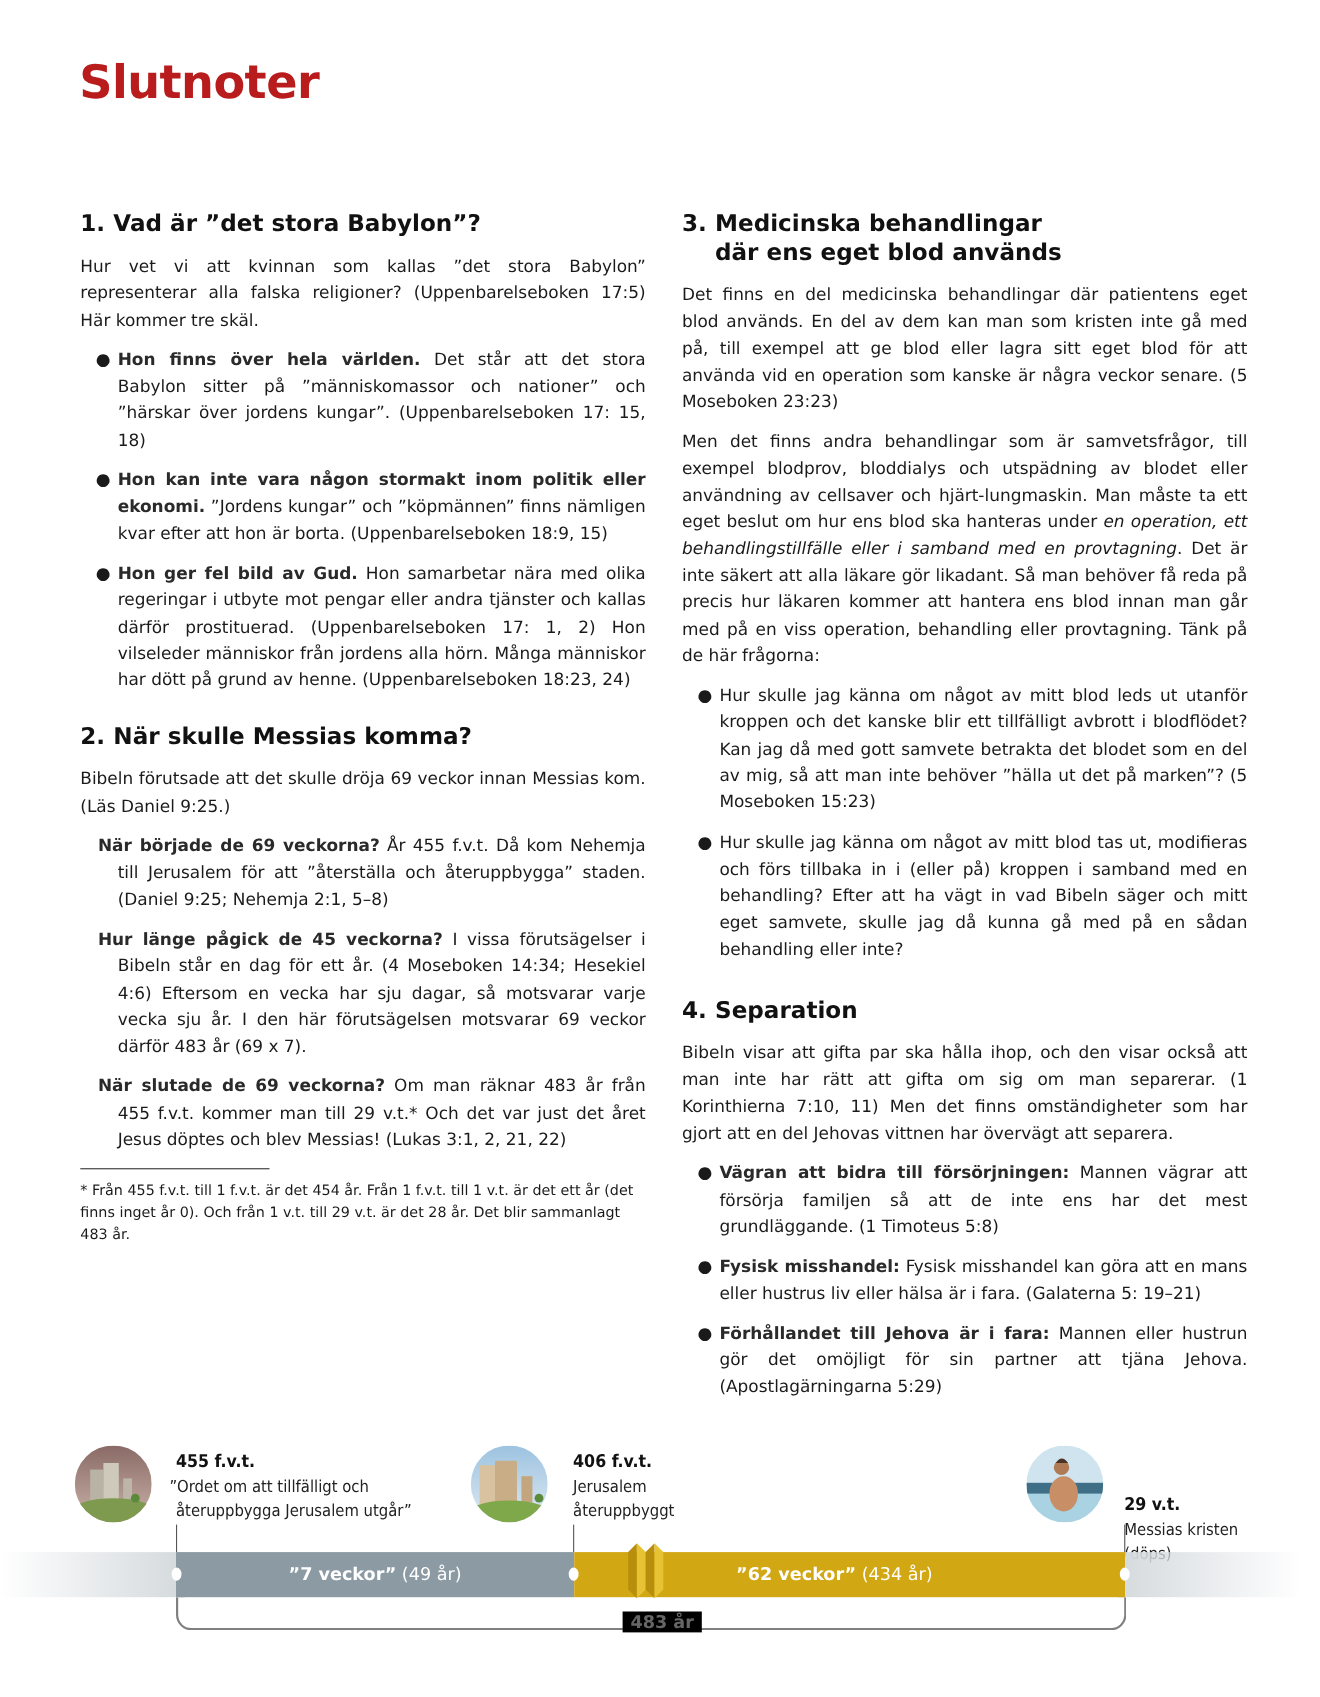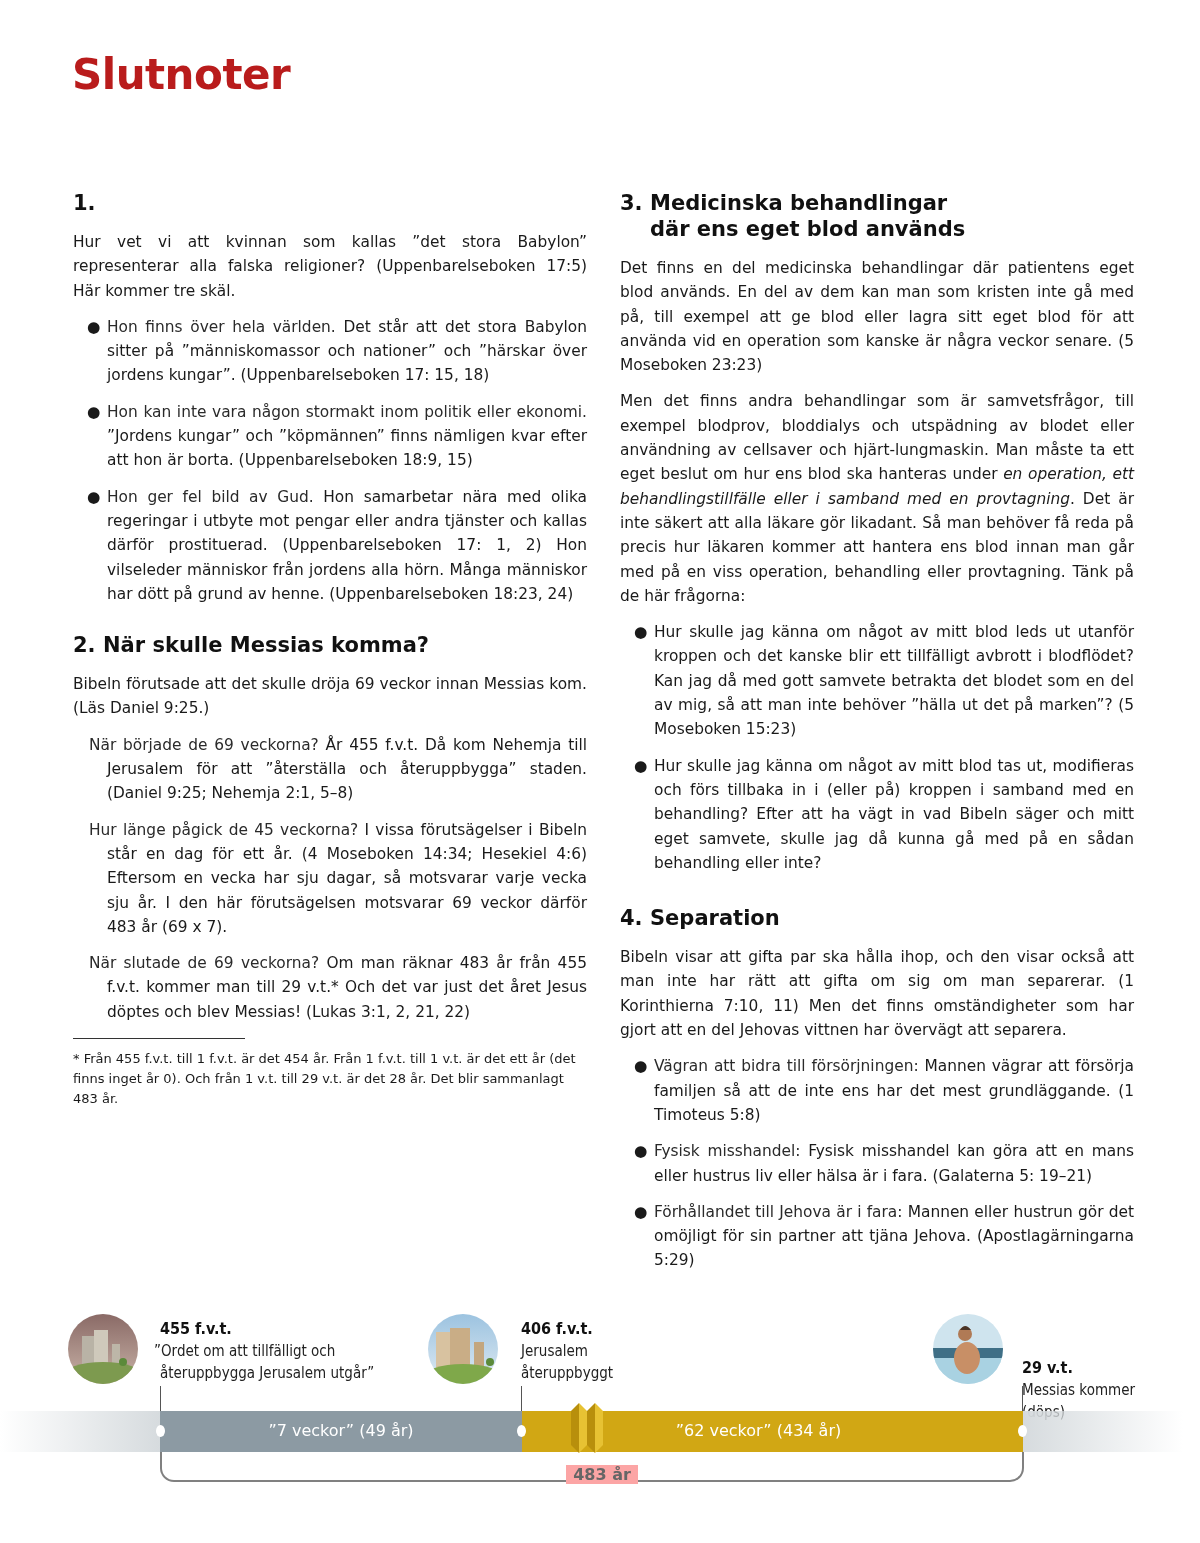--- a/index.html
+++ b/index.html
@@ -12,21 +12,21 @@
   .col-left { left: 73px; }
   .col-right { left: 620px; }
   h2 { font-size: 21px; font-weight: bold; margin: 0 0 14px 0; line-height: 26px; color: #111;
        display: flex; }
   h2 .num { min-width: 30px; }
   p, li { font-size: 15.4px; line-height: 24.3px; margin: 0; text-align: justify; }
   .lead { margin-bottom: 12px; }
   ul { list-style: none; padding: 0; margin: 0 0 0 14px; }
   ul li { position: relative; padding-left: 20px; margin-bottom: 12px; }
   ul li .bullet { position: absolute; left: 0; top: 0; }
-  b { font-weight: normal; color: #2a2a2a; }
+  b { font-weight: bold; color: #2a2a2a; }
   .section { margin-bottom: 20px; }
   .hang { padding-left: 34px; text-indent: -18px; margin: 0 0 12px 0; }
   .footnote-rule { width: 172px; border-top: 1px solid #333; margin: 14px 0 10px 0; }
   .footnote { font-size: 13px; line-height: 20px; text-align: left; }
   
   .timeline { position: absolute; left: 0; top: 1300px; width: 1200px; height: 243px; }
   .tl-bar { position: absolute; top: 111px; height: 41px; }
   .tl-fade-left { left: 0; width: 160px; background: linear-gradient(to right, rgba(220,224,227,0), #d6dbde); }
   .tl-grey { left: 160px; width: 362px; background: #8c9aa3; }
   .tl-gold { left: 522px; width: 501px; background: #d1a714; }
@@ -35,32 +35,33 @@
   .tl-bar-label b { color: #fff; }
   .tl-tick { position: absolute; top: 86px; width: 1px; height: 25px; background: #555; }
   .tl-dot { position: absolute; top: 125px; width: 9px; height: 12px; border-radius: 50%; background: #fff; }
   .tl-photo { position: absolute; top: 14px; width: 70px; height: 70px; border-radius: 50%; overflow: hidden; }
   .tl-event { position: absolute; top: 18px; font-size: 15px; line-height: 22px; color: #222;
               font-family: "DejaVu Sans Condensed", "DejaVu Sans", sans-serif; }
   .tl-event .year { font-weight: bold; font-size: 16px; color: #111; }
   .tl-bracket { position: absolute; top: 152px; height: 28px; border: 2px solid #808080;
                 border-top: none; border-radius: 0 0 14px 14px; }
   .tl-total { position: absolute; top: 165px; left: 566px; width: 72px; text-align: center;
-              background: #fca5a5; font-weight: bold; font-size: 16px; color: #666; }
+              background: #000000; font-weight: bold; font-size: 16px; color: #666; }
   .zig { position: absolute; top: 103px; left: 571px; }
 </style>
 </head>
 <body>
 
 <h1 class="page-title">Slutnoter</h1>
 
 <div class="col col-left">
   <section class="section">
     <h2>
         <span class="num">1.</span>
+        <span>Vad är ”det stora Babylon”?</span>
       </h2>
     <p class="lead">Hur vet vi att kvinnan som kallas ”det stora Babylon” representerar alla falska religioner? (Uppenbarelseboken 17:5) Här kommer tre skäl.</p>
     <ul>
       <li><span class="bullet">●</span><b>Hon finns över hela världen.</b><span> Det står att det stora Babylon sitter på ”människomassor och nationer” och ”härskar över jordens kungar”. (Uppenbarelseboken 17: 15, 18)</span></li>
       <li><span class="bullet">●</span><b>Hon kan inte vara någon stormakt inom politik eller ekonomi.</b><span> ”Jordens kungar” och ”köpmännen” finns nämligen kvar efter att hon är borta. (Uppenbarelseboken 18:9, 15)</span></li>
       <li><span class="bullet">●</span><b>Hon ger fel bild av Gud.</b><span> Hon samarbetar nära med olika regeringar i utbyte mot pengar eller andra tjänster och kallas därför prostituerad. (Uppenbarelseboken 17: 1, 2) Hon vilseleder människor från jordens alla hörn. Många människor har dött på grund av henne. (Uppenbarelseboken 18:23, 24)</span></li>
     </ul>
   </section>
 
   <section class="section" style="margin-top:26px;">
@@ -155,21 +156,21 @@
     <div style="margin-left:-6px;">”Ordet om att tillfälligt och</div>
     <div>återuppbygga Jerusalem utgår”</div>
   </div>
   <div class="tl-event" style="left:521px;">
     <div><span class="year">406</span><span class="year"> f.v.t.</span></div>
     <div>Jerusalem</div>
     <div>återuppbyggt</div>
   </div>
   <div class="tl-event" style="left:1022px;margin-top:39px;">
     <div><span class="year">29</span><span class="year"> v.t.</span></div>
-    <div>Messias kommer</div>
+    <div>Messias kristen</div>
     <div>(döps)</div>
   </div>
 
   <div class="tl-tick" style="left:160px;"></div>
   <div class="tl-tick" style="left:521px;"></div>
   <div class="tl-tick" style="left:1022px;"></div>
 
   <div class="tl-bar tl-fade-left"></div>
   <div class="tl-bar tl-grey"></div>
   <div class="tl-bar tl-gold"></div>

